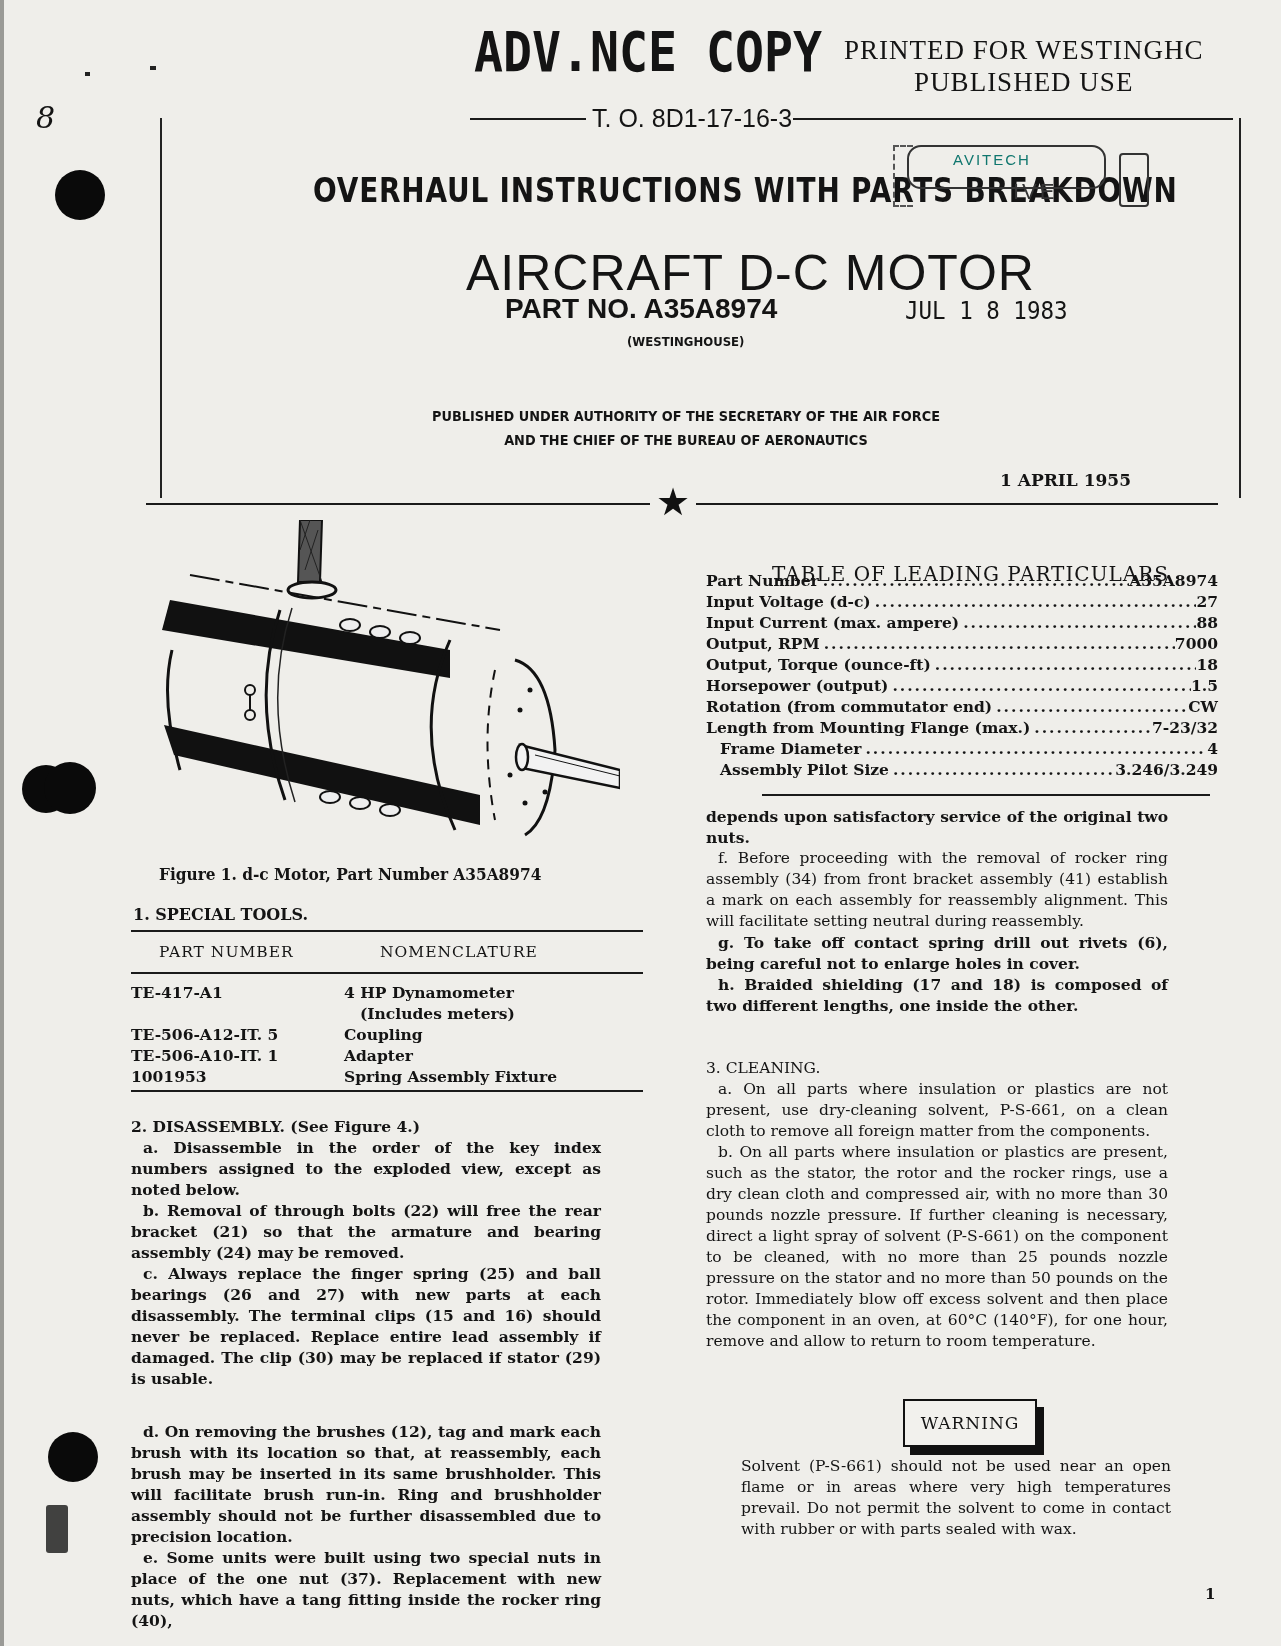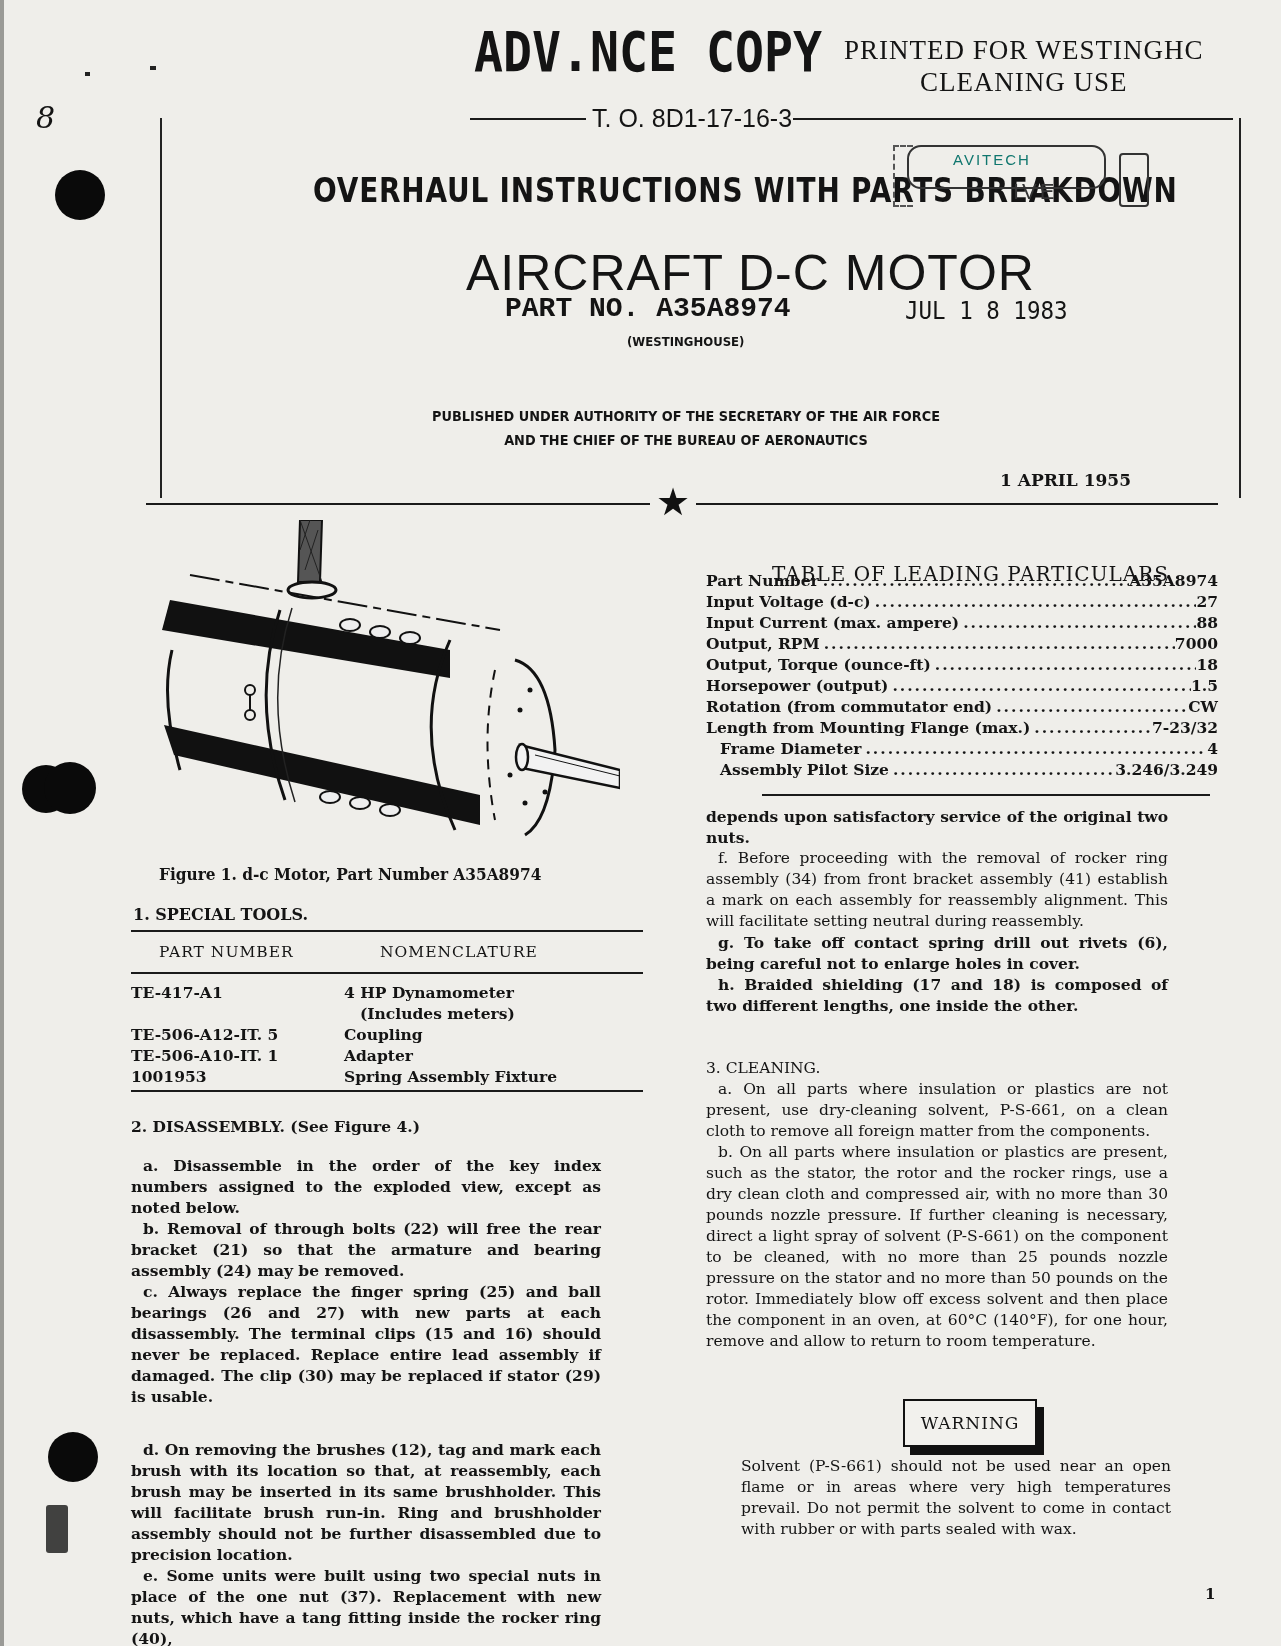--- a/index.html
+++ b/index.html
@@ -25,21 +25,21 @@
   .overhaul { left: 313px; top: 170px; font-family: "DejaVu Sans", sans-serif; font-weight: bold; font-size: 34px;
     transform: scaleX(0.82); transform-origin: left top; letter-spacing: 1px; white-space: nowrap; }
   .stamp { left: 893px; top: 145px; width: 260px; height: 62px; }
   .stamp .inner { position: absolute; left: 14px; top: 0; width: 195px; height: 40px; border: 2px solid #333; border-radius: 14px; }
   .stamp .av { position: absolute; left: 60px; top: 6px; font-family: "Liberation Sans", sans-serif; font-size: 15px; color: #0f766e; letter-spacing: 2px; }
   .stamp .ive { position: absolute; left: 120px; top: 34px; font-family: "Liberation Sans", sans-serif; font-size: 22px; color: #333; letter-spacing: 3px; }
   .stamp .dbox { position: absolute; left: 226px; top: 8px; width: 26px; height: 50px; border: 2px solid #333; border-radius: 4px; }
   .stamp .lbox { position: absolute; left: 0px; top: 0px; width: 18px; height: 58px; border: 2px dashed #555; border-right: none; }
 
   .aircraft { left: 466px; top: 244px; font-family: "Liberation Sans", sans-serif; font-size: 50px; letter-spacing: 1px; white-space: nowrap; }
-  .partno { left: 505px; top: 293px; font-family: Liberation Mono, monospace; font-weight: bold; font-size: 28px; white-space: nowrap; }
+  .partno { left: 505px; top: 293px; font-family: Liberation Sans, sans-serif; font-weight: bold; font-size: 28px; white-space: nowrap; }
   .jul { left: 905px; top: 296px; font-family: "DejaVu Sans Mono", monospace; font-size: 25px; transform: scaleX(0.9); transform-origin: left top; white-space: nowrap; }
   .westing { left: 627px; top: 334px; font-family: "DejaVu Sans", sans-serif; font-weight: bold; font-size: 13px; white-space: nowrap; transform: scaleX(0.9); transform-origin: left top; }
   .published { left: 410px; top: 404px; width: 600px; font-family: "DejaVu Sans", sans-serif; font-weight: bold; font-size: 14px; line-height: 24px; text-align: center; transform: scaleX(0.92); transform-origin: left top; }
   .date { left: 1000px; top: 470px; font-family: "DejaVu Serif", serif; font-weight: bold; font-size: 17px; white-space: nowrap; }
 
   .star-rule { left: 146px; top: 486px; width: 1072px; height: 34px; }
   .star-rule .r { position: absolute; top: 17px; height: 2px; background: #1a1a1a; }
   .star-rule .star { position: absolute; left: 510px; top: -4px; font-size: 38px; line-height: 40px; color: #111; }
 
   
@@ -88,21 +88,21 @@
 <div class="hole" style="left:44px;top:762px;width:52px;height:52px;"></div>
 <div class="hole" style="left:48px;top:1432px;"></div>
 <div class="abs" style="left:36px;top:100px;font-size:30px;font-style:italic;">8</div>
 <div class="mark" style="left:46px;top:1505px;width:22px;height:48px;opacity:.85;border-radius:3px;"></div>
 <div class="mark" style="left:85px;top:72px;width:5px;height:4px;"></div>
 <div class="mark" style="left:150px;top:66px;width:6px;height:4px;"></div>
 
 <div class="abs advance">ADV.NCE COPY</div>
 <div class="abs printed">
   <div>PRINTED FOR WESTINGHC</div>
-  <div>CLEANING USE</div>
+  <div>PUBLISHED USE</div>
 </div>
 <div class="abs to-line">
   <div class="to-rule" style="left:470px;width:116px;"></div>
   <div class="to-text">T. O. 8D1-17-16-3</div>
   <div class="to-rule" style="left:793px;width:440px;"></div>
 </div>
 
 <div class="abs box"></div>
 
 <div class="abs overhaul">OVERHAUL INSTRUCTIONS WITH PARTS BREAKDOWN</div>
@@ -201,21 +201,21 @@
     <div class="tt-c2">Adapter</div>
   </div>
   <div class="tt-row">
     <div class="tt-c1">1001953</div>
     <div class="tt-c2">Spring Assembly Fixture</div>
   </div>
   <div class="tt-rule" style="margin-top:3px;"></div>
 </div>
 
 <div class="abs col lcol" style="top:1116px;">
-  <p class="heading" style="font-weight:bold;margin-bottom:18px;">2.  DISASSEMBLY.  (See Figure 4.)</p>
+  <p class="heading" style="font-weight:bold;margin-bottom:0;">2.  DISASSEMBLY.  (See Figure 4.)</p>
   <p class="indent" style="font-weight:bold;text-align:justify;">a.  Disassemble in the order of the key index numbers assigned to the exploded view, except as noted below.</p>
   <p class="indent" style="font-weight:bold;text-align:justify;">b.  Removal of through bolts (22) will free the rear bracket (21) so that the armature and bearing assembly (24) may be removed.</p>
   <p class="indent" style="font-weight:bold;text-align:justify;">c.  Always replace the finger spring (25) and ball bearings (26 and 27) with new parts at each disassembly. The terminal clips (15 and 16) should never be replaced. Replace entire lead assembly if damaged. The clip (30) may be replaced if stator (29) is usable.</p>
   <p class="indent" style="font-weight:bold;text-align:justify;margin-top:32px;">d.  On removing the brushes (12), tag and mark each brush with its location so that, at reassembly, each brush may be inserted in its same brushholder. This will facilitate brush run-in. Ring and brushholder assembly should not be further disassembled due to precision location.</p>
   <p class="indent" style="font-weight:bold;text-align:justify;">e.  Some units were built using two special nuts in place of the one nut (37). Replacement with new nuts, which have a tang fitting inside the rocker ring (40),</p>
 </div>
 
 <div class="abs lp-title col">TABLE OF LEADING PARTICULARS</div>
 <div class="abs lp-table col">
   <div class="lp-row">

